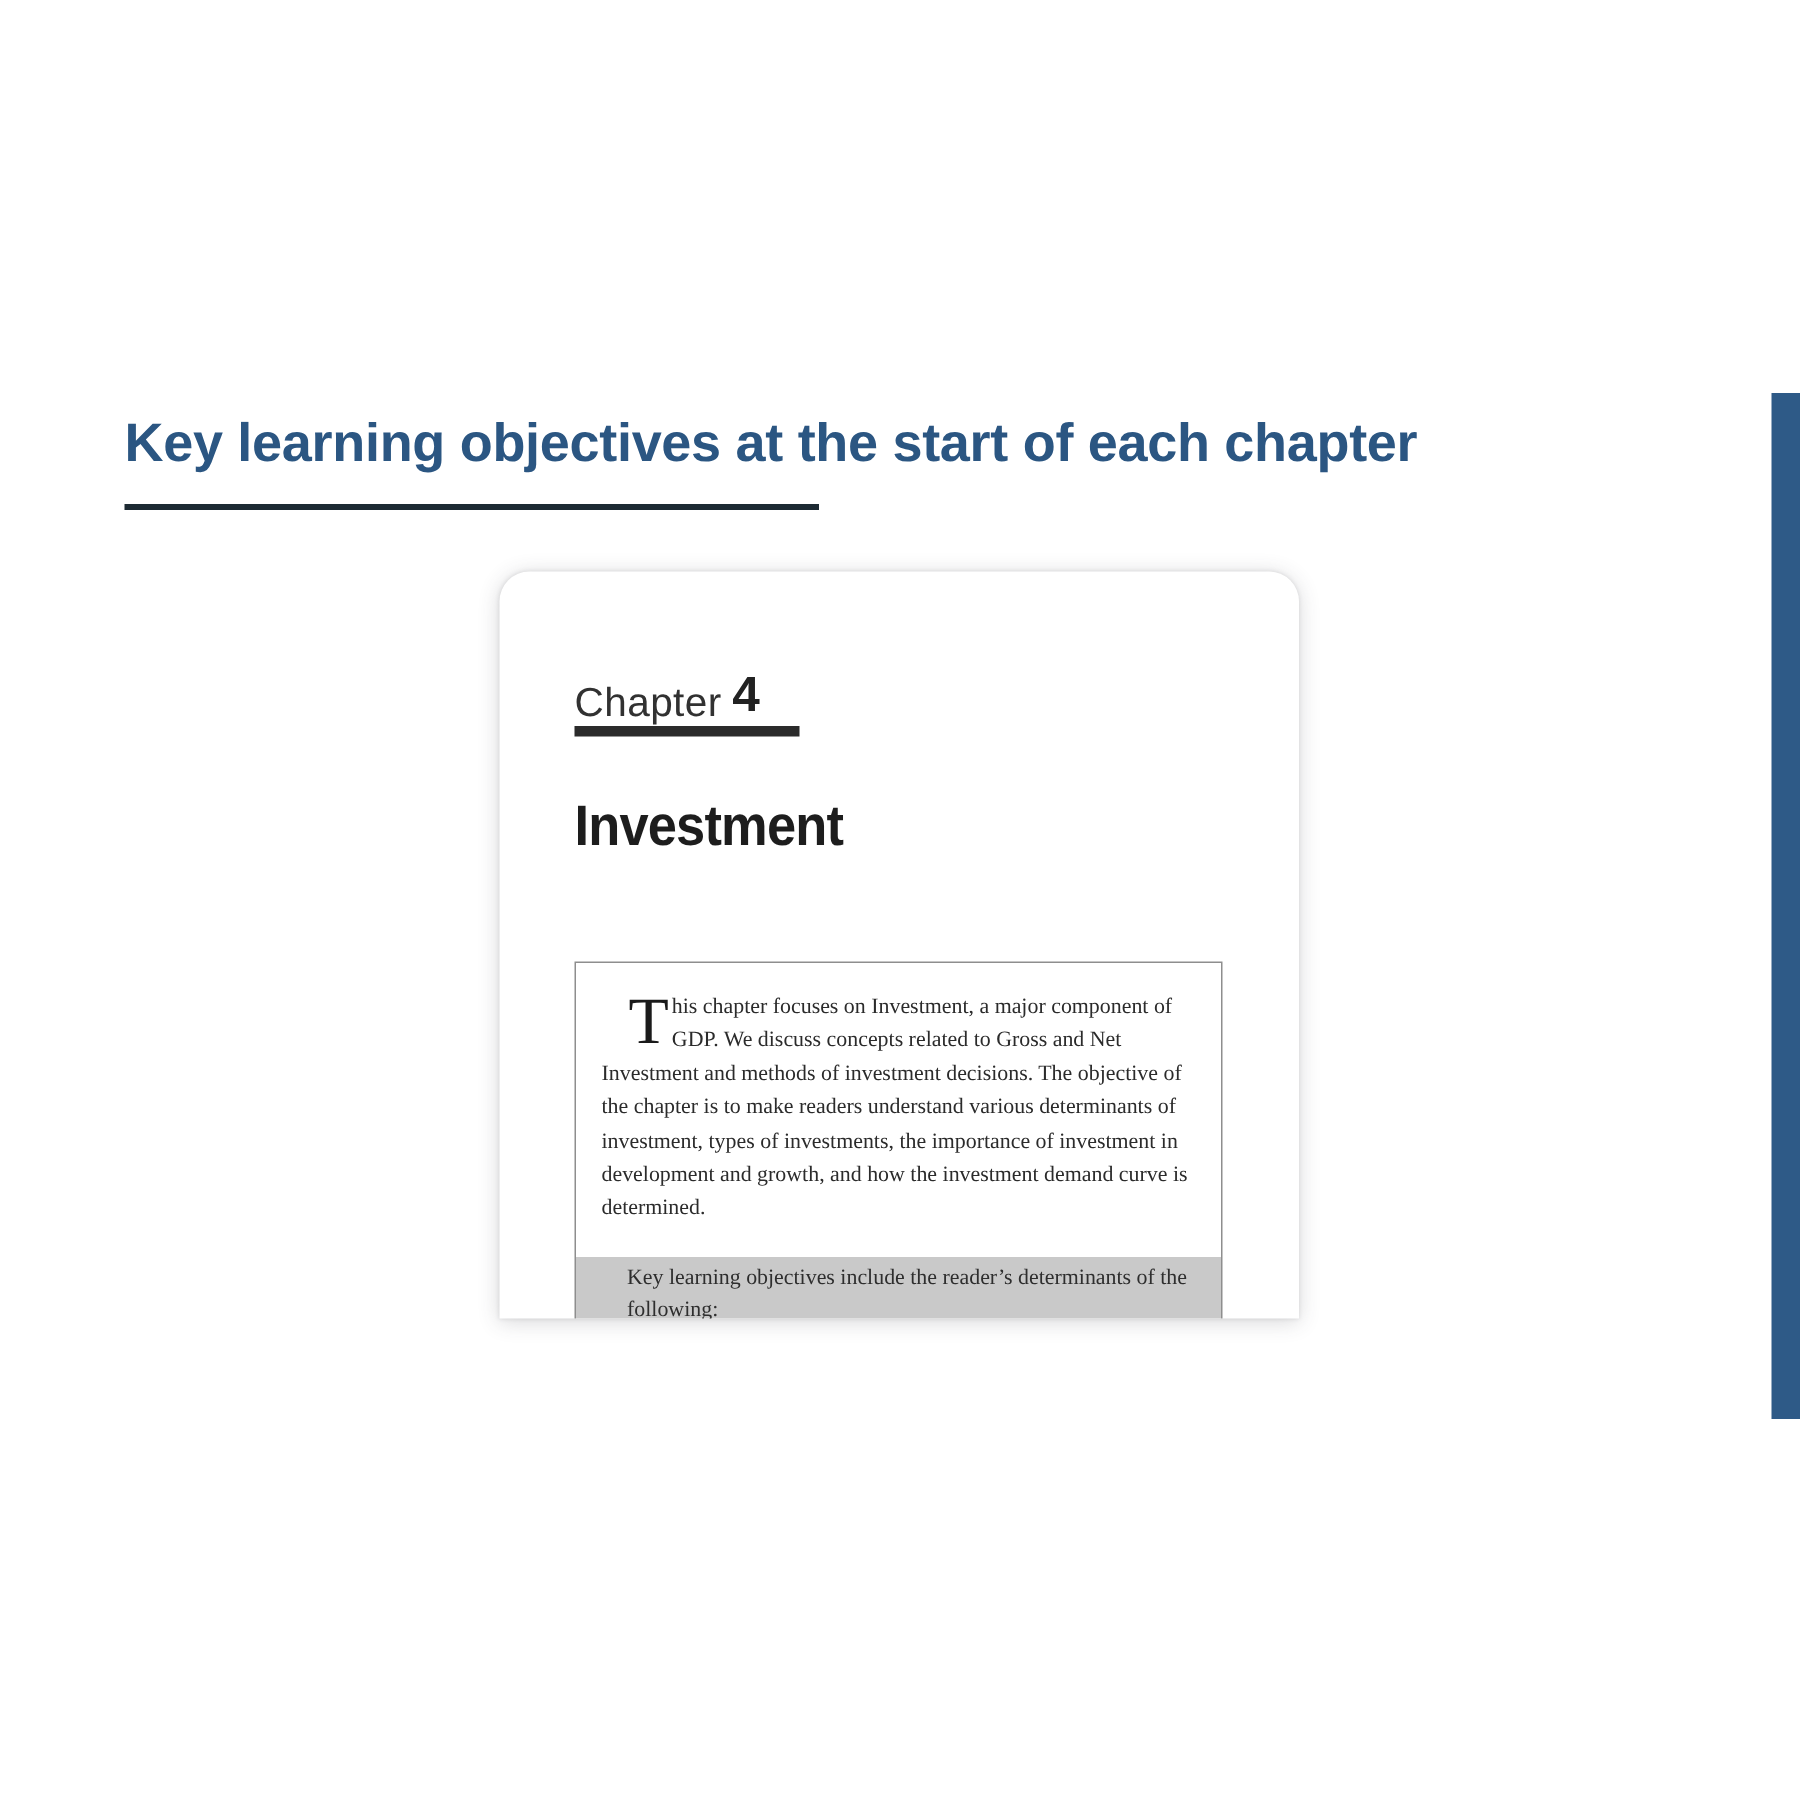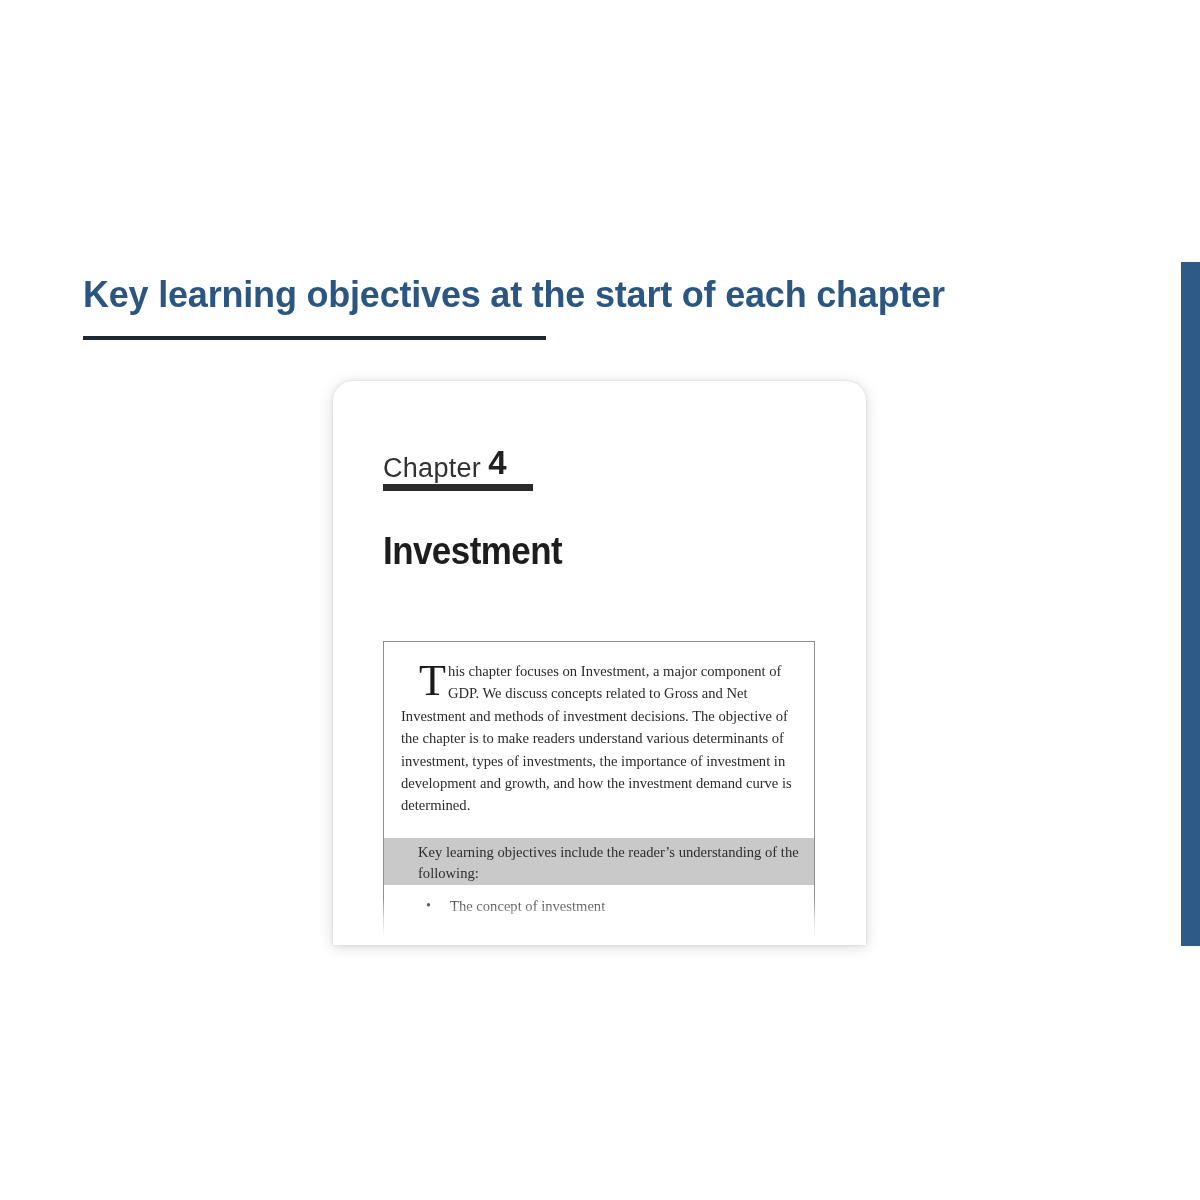--- a/index.html
+++ b/index.html
@@ -59,21 +59,21 @@
     height: 4px;
     background: #1d2a33;
   }
 
   
   #page-card {
     position: absolute;
     left: 333px;
     top: 381px;
     width: 533px;
-    height: 564px;
+    height: 498px;
     background: #ffffff;
     border-radius: 20px 20px 0 0;
     box-shadow: 0 2px 14px rgba(60,60,70,0.20),
                 0 0 3px rgba(60,60,70,0.13);
     overflow: hidden;
   }
 
   .card-inner {
     position: absolute;
     left: 0;
@@ -243,21 +243,21 @@
       </div>
       <div id="chapter-rule"></div>
 
       <div id="chapter-title">Investment</div>
 
       <div id="abstract-box">
 
         <div id="abstract-para"><span class="dropcap">T</span><span>his chapter focuses on Investment, a major component of GDP. We discuss concepts related to Gross and Net Investment and methods of investment decisions. The objective of the chapter is to make readers understand various determinants of investment, types of investments, the importance of investment in development and growth, and how the investment demand curve is determined.</span></div>
 
         <div id="objectives-band">
-          <div id="objectives-text">Key learning objectives include the reader’s understanding of the following:</div>
+          <div id="objectives-text">Key learning objectives include the reader’s determinants of the following:</div>
         </div>
 
         <ul id="bullet-list">
           <li>The concept of investment</li>
           <li>The difference between gross and net investment</li>
         </ul>
 
       </div>
 
       <div id="card-fade"></div>

